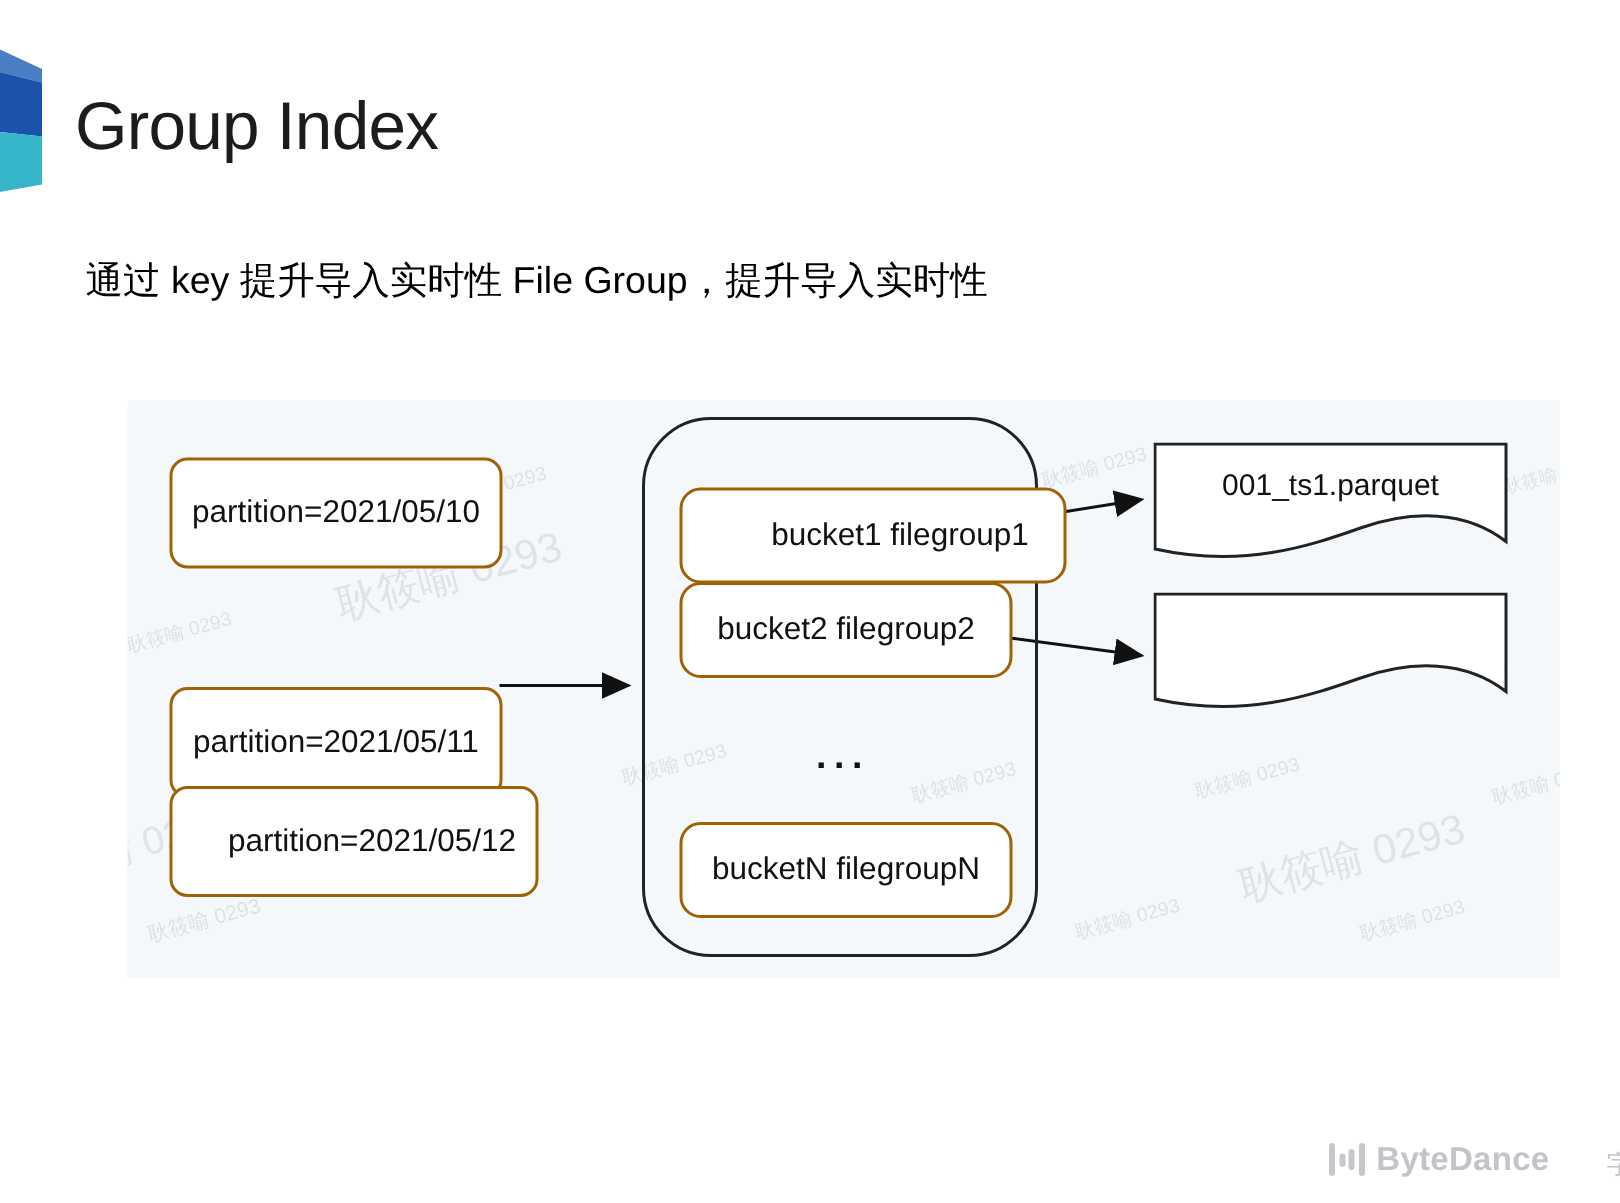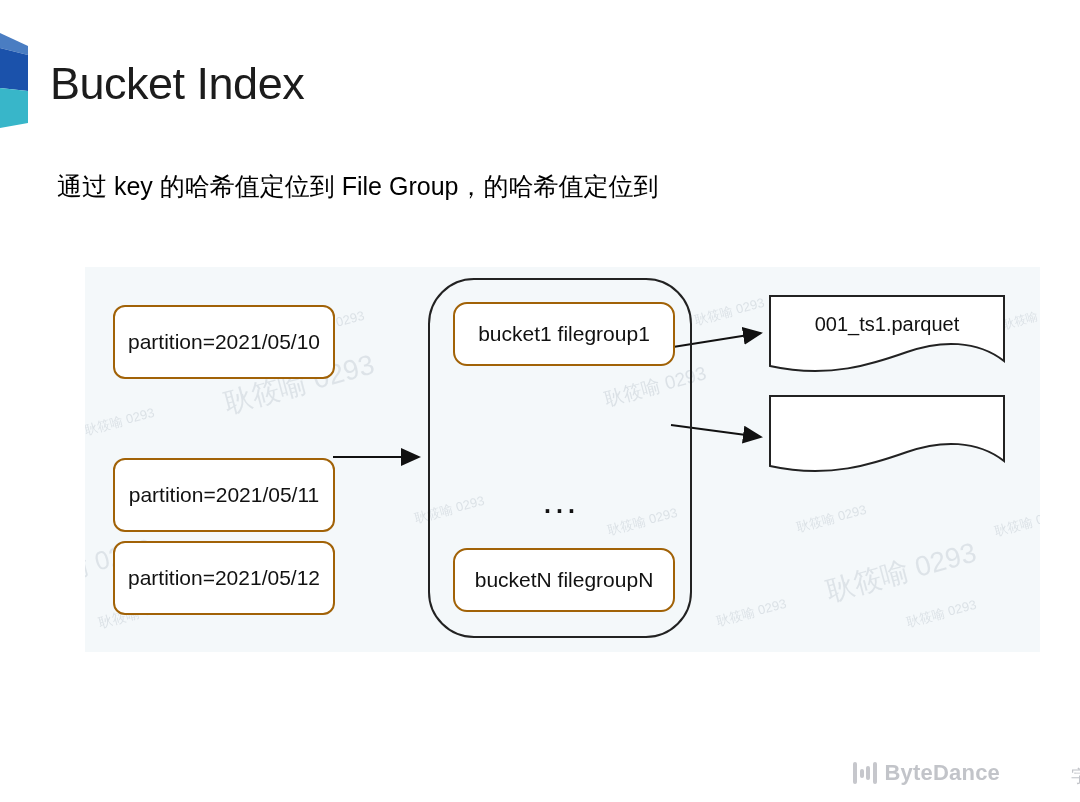--- a/index.html
+++ b/index.html
@@ -48,41 +48,41 @@
   .doc{position:absolute;left:684px;width:238px;height:86px;}
   .doc svg{position:absolute;left:0;top:0;}
   .doc-label{
     position:absolute;left:0;top:14px;width:236px;height:30px;
     display:flex;align-items:center;justify-content:center;
     font-size:20px;color:#111;white-space:nowrap;
   }
   .arrows{position:absolute;left:0;top:0;width:955px;height:385px;pointer-events:none;}
 
   
-  .brand{position:absolute;left:853px;top:760px;display:flex;align-items:center;}
+  .brand{position:absolute;left:886px;top:760px;display:flex;align-items:center;}
   .brand-icon{display:flex;align-items:center;height:24px;}
   .brand-icon span{display:block;width:4px;border-radius:2px;background:#c6c7cc;margin-right:2.5px;}
   .b1{height:22px;} .b2{height:9px;} .b3{height:14px;} .b4{height:22px;margin-right:0!important;}
   .brand-text{font-size:22px;font-weight:600;color:#c2c4c9;margin-left:8px;letter-spacing:.2px;}
   .brand-clip{position:absolute;left:1071px;top:765px;font-size:17px;color:#c2c4c9;white-space:nowrap;}
 </style>
 </head>
 <body>
 
 <svg class="logo-banner" viewBox="0 0 30 100">
   <polygon points="0,3 28,16 28,25 0,18" fill="#4a7dc2"></polygon>
   <polygon points="0,18 28,25 28,61 0,58" fill="#1b52ab"></polygon>
   <polygon points="0,58 28,61 28,93 0,98" fill="#38b6c9"></polygon>
 </svg>
 
 <div class="title-row">
-  <h1 class="title-main">Bucket Index</h1>
+  <h1 class="title-main">Group Index</h1>
 </div>
 
-<div class="subtitle">通过 key 的哈希值定位到 File Group，的哈希值定位到</div>
+<div class="subtitle">通过 key 提升导入实时性 File Group，提升导入实时性</div>
 
 <div class="diagram">
 
   <span class="wm large" style="left:140px;top:118px;font-size:28px;">耿筱喻 0293</span>
   <span class="wm large" style="left:742px;top:306px;font-size:28px;">耿筱喻 0293</span>
   <span class="wm large" style="left:-72px;top:300px;font-size:26px;">耿筱喻 0293</span>
   <span class="wm small" style="left:14px;top:348px;font-size:14px;">耿筱喻 0293</span>
   <span class="wm small" style="left:0px;top:155px;font-size:13px;">耿筱喻 0293</span>
   <span class="wm small" style="left:210px;top:58px;font-size:13px;">耿筱喻 0293</span>
   <span class="wm small" style="left:520px;top:120px;font-size:19px;">耿筱喻 0293</span>
@@ -101,24 +101,25 @@
         <path d="M0,0 L10,4.5 L0,9 z" fill="#111"></path>
       </marker>
     </defs>
     <line x1="248" y1="190" x2="334" y2="190" stroke="#111" stroke-width="2" marker-end="url(#ah)"></line>
     <line x1="588" y1="80" x2="676" y2="66" stroke="#111" stroke-width="2" marker-end="url(#ah)"></line>
     <line x1="586" y1="158" x2="676" y2="170" stroke="#111" stroke-width="2" marker-end="url(#ah)"></line>
   </svg>
 
   <div class="node partition" style="top:38px;">partition=2021/05/10</div>
   <div class="node partition" style="top:155px;margin-top:36px;">partition=2021/05/11</div>
-  <div class="node partition" style="top:274px;">partition=2021/05/12</div>
+  <div class="node partition" style="top:257px;padding-left:24px;">partition=2021/05/12</div>
 
   <div class="bucket-container"></div>
-  <div class="node bucket" style="top:35px;">bucket1 filegroup1</div>
+  <div class="node bucket" style="top:58px;padding-left:36px;">bucket1 filegroup1</div>
+  <div class="node bucket" style="top:121px;">bucket2 filegroup2</div>
   <div class="ellipsis">...</div>
   <div class="node bucket" style="top:281px;text-align:right;">bucketN filegroupN</div>
 
   <div class="doc" style="top:28px;padding-left:23px;">
     <svg width="238" height="86" viewBox="0 0 238 86">
       <path d="M1,1 H235 V66 C208,45 172,45 138,57 C104,69 60,84 1,71 Z" fill="#ffffff" stroke="#222" stroke-width="2"></path>
     </svg>
     <div class="doc-label">001_ts1.parquet</div>
   </div>
   <div class="doc" style="top:128px;">

